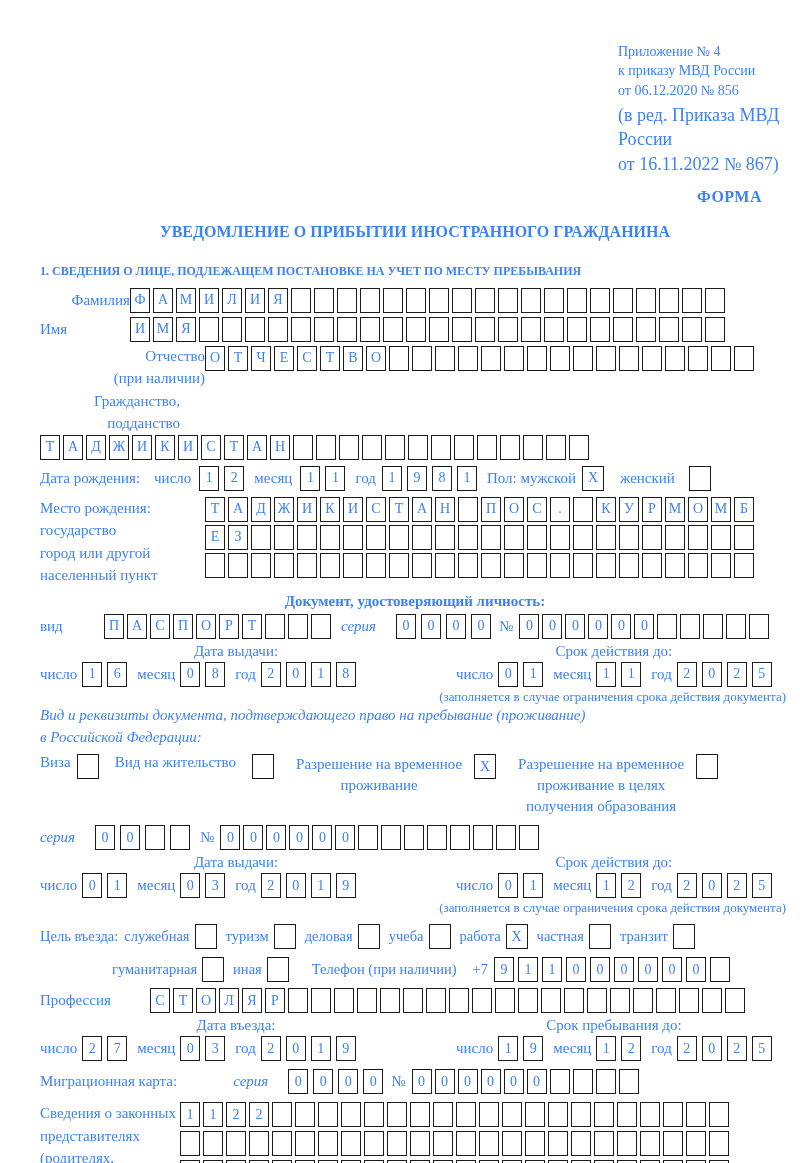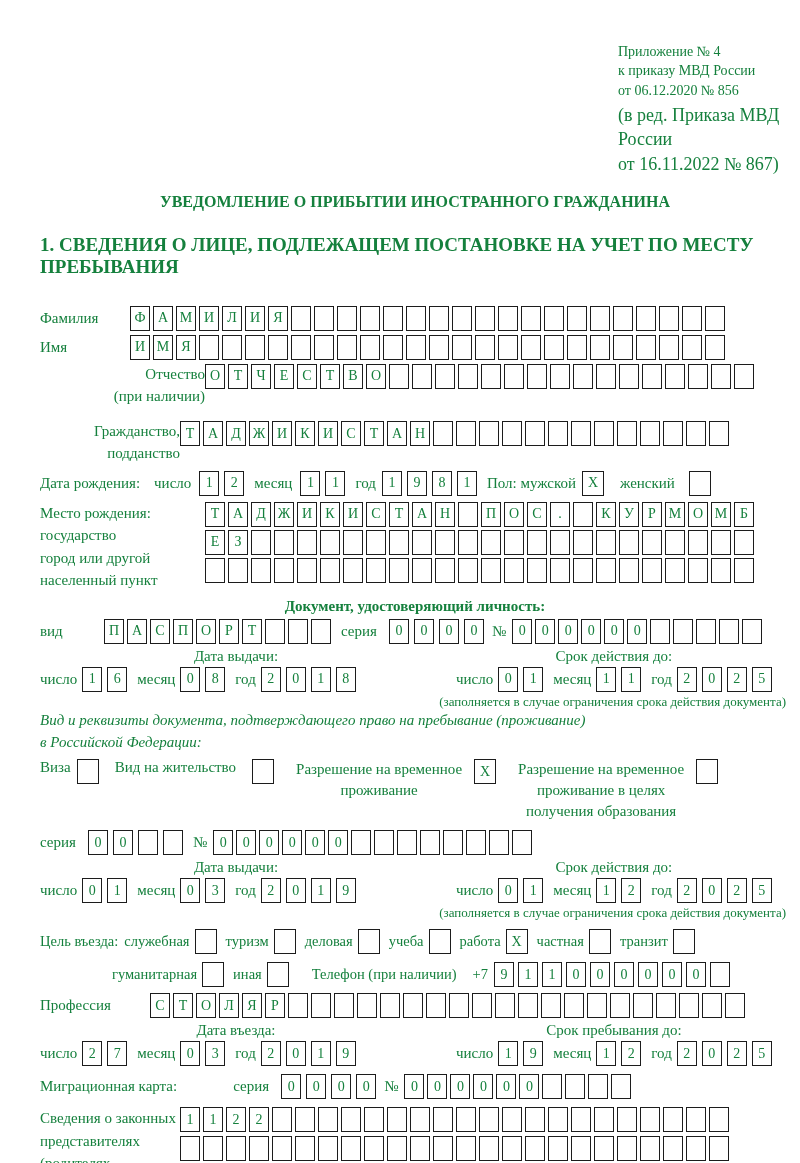--- a/index.html
+++ b/index.html
@@ -1,42 +1,42 @@
 <!DOCTYPE html>
 <html><head>
 <meta charset="utf-8">
 <style>
   html,body{margin:0;padding:0;background:#ffffff;}
   .page{
     width:800px;height:1163px;box-sizing:border-box;
-    padding:42px 10px 0 40px;background:#fff;color:#15803d;
+    padding:42px 10px 0 40px;background:#fff;color:#3b82f6;
     font-family:"Liberation Serif","DejaVu Serif",serif;font-size:15px;
     overflow:hidden;position:relative;
   }
   .hdr{margin-left:578px;width:182px;line-height:1.38;font-size:14px;}
   .hdr .ed{font-size:18px;margin-top:3px;line-height:1.35;}
   .forma{font-weight:bold;font-size:16px;text-align:right;padding-right:28px;margin-top:12px;letter-spacing:.5px;}
   .title{font-weight:bold;font-size:16px;text-align:center;margin-top:14px;line-height:1.5;}
   .blank{display:inline-block;width:56px;border-bottom:2px solid #333;height:13px;margin-left:10px;}
-  .sect{font-weight:bold;font-size:19px;margin-top:20px;}
+  .sect{font-weight:bold;font-size:12px;margin-top:20px;}
   .row{display:flex;align-items:center;margin-top:4px;}
   .rowtop{display:flex;align-items:flex-start;margin-top:4px;}
   .cells{display:flex;gap:3px;flex:none;}
   .cells.sp{gap:5px;}
   .cell{
     flex:none;width:20px;height:25px;border:1.6px solid #1c1c1c;box-sizing:border-box;
     display:flex;align-items:center;justify-content:center;font-size:14px;background:#fff;
   }
   .cb{width:22px;}
   .lbl{flex:none;}
   .w90{width:90px;}  .w110{width:110px;} .w140{width:140px;} .w165{width:165px;}
   .twolines{line-height:1.45;text-align:right;}
-  .mt14{margin-top:28px;} .mt8{margin-top:8px;} .mt6{margin-top:6px;} .mt2{margin-top:14px;}
+  .mt14{margin-top:9px;text-align:right;} .mt8{margin-top:8px;} .mt6{margin-top:6px;} .mt2{margin-top:2px;flex-direction:column;}
   .ml6{margin-left:6px;} .ml8{margin-left:8px;} .ml10{margin-left:10px;} .ml14{margin-left:14px;} .ml16{margin-left:16px;}
-  .mr6{margin-right:6px;} .mr8{margin-right:12px;}
+  .mr6{margin-right:6px;} .mr8{margin-right:20px;font-style:italic;}
   .bp .lblcol{width:165px;line-height:1.5;flex:none;}
   .bp .bprows .cells{margin-bottom:3px;}
   .docheading{font-weight:bold;text-align:center;margin-top:6px;font-size:15px;}
   .datepair{display:flex;margin-top:4px;gap:24px;}
   .dgroup .dtitle{text-align:center;margin-bottom:2px;}
   .dgrow{display:flex;align-items:center;}
   .dgrow .dl{margin:0 5px 0 10px;}
   .dgrow .dl:first-child{margin-left:0;}
   .dg1{width:392px;flex:none;}
   .note{text-align:right;font-size:13px;margin-top:2px;padding-right:4px;}
@@ -56,20 +56,21 @@
   <div class="hdr">
     <div>Приложение № 4</div>
     <div>к приказу МВД России</div>
     <div>от 06.12.2020 № 856</div>
     <div class="ed">
       <div>(в ред. Приказа МВД России</div>
       <div>от 16.11.2022 № 867)</div>
     </div>
   </div>
 
+  <div class="forma">ФОРМА</div>
 
   <div class="title">
     <div>УВЕДОМЛЕНИЕ О ПРИБЫТИИ ИНОСТРАННОГО ГРАЖДАНИНА</div>
   </div>
 
   <div class="sect">1. СВЕДЕНИЯ О ЛИЦЕ, ПОДЛЕЖАЩЕМ ПОСТАНОВКЕ НА УЧЕТ ПО МЕСТУ ПРЕБЫВАНИЯ</div>
 
   <div class="row mt14">
     <span class="lbl w90">Фамилия</span>
     <span class="cells">

